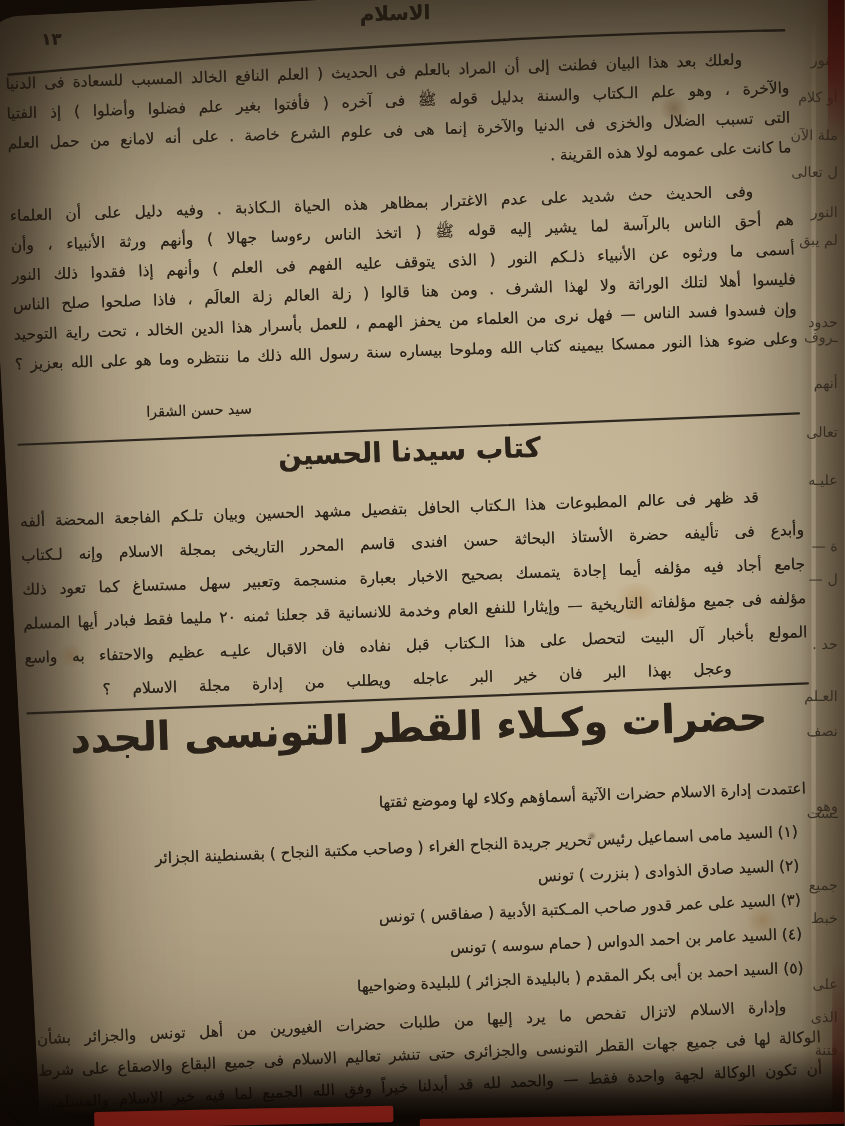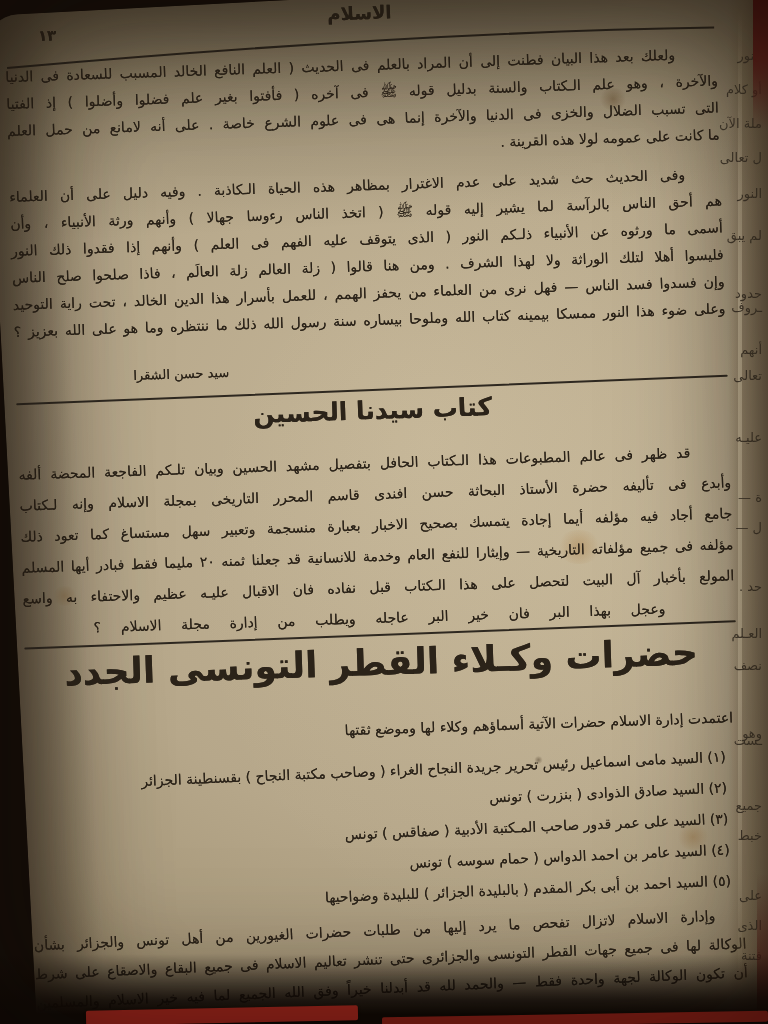--- a/index.html
+++ b/index.html
@@ -127,25 +127,25 @@
   </div>
 
   <div class="edge-strip"></div>
   <div class="edge-highlight"></div>
   <div class="margin-col">
     <div class="frag" style="top:48px">النور</div>
     <div class="frag" style="top:82px">أو كلام</div>
     <div class="frag" style="top:116px">ملة الآن</div>
     <div class="frag" style="top:150px">ل تعالى</div>
     <div class="frag" style="top:186px">النور</div>
-    <div class="frag" style="top:228px">لم يبق</div>
+    <div class="frag" style="top:212px">لم يبق</div>
     <div class="frag" style="top:286px">حدود</div>
     <div class="frag" style="top:300px">ـروف</div>
     <div class="frag" style="top:342px">أنهم</div>
-    <div class="frag" style="top:368px">تعالى</div>
+    <div class="frag" style="top:386px">تعالى</div>
     <div class="frag" style="top:430px">عليـه</div>
     <div class="frag" style="top:490px">ة —</div>
     <div class="frag" style="top:520px">ل —</div>
     <div class="frag" style="top:579px">حد .</div>
     <div class="frag" style="top:626px">العـلم</div>
     <div class="frag" style="top:658px">نصف</div>
     <div class="frag" style="top:726px">وهو</div>
     <div class="frag" style="top:733px">ـست</div>
     <div class="frag" style="top:798px">جميع</div>
     <div class="frag" style="top:828px">خبط</div>

